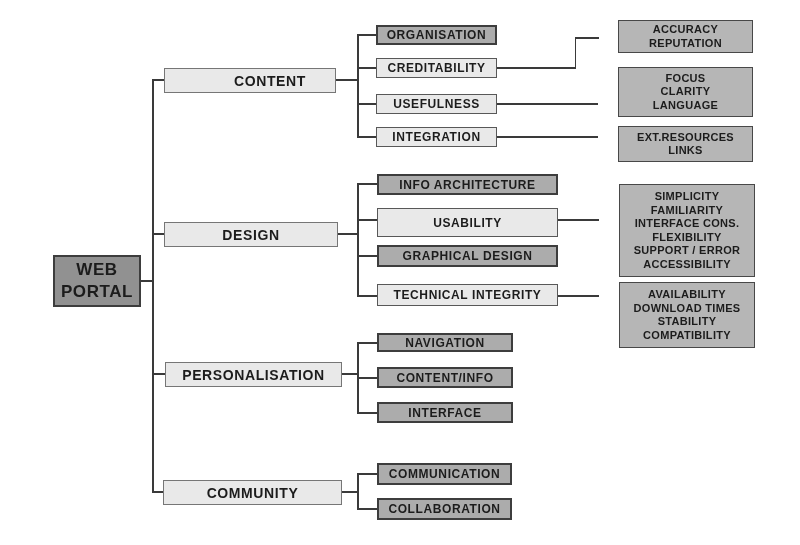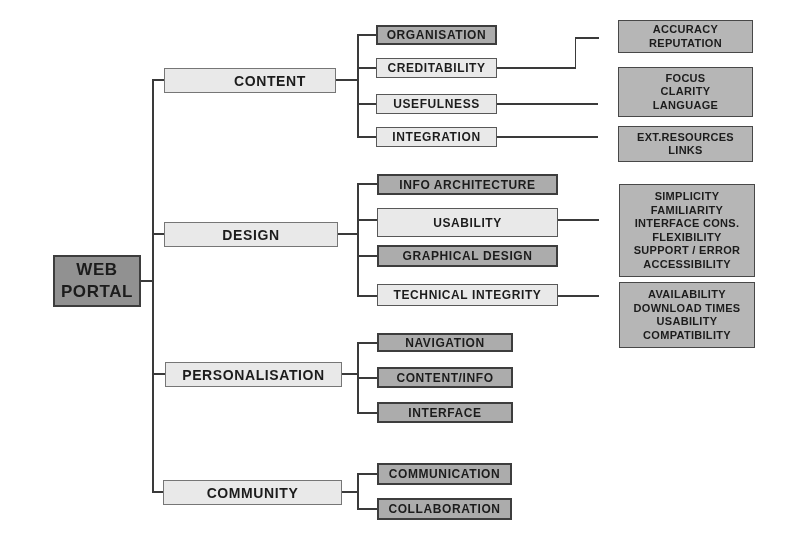--- a/index.html
+++ b/index.html
@@ -180,17 +180,17 @@
     <span>SIMPLICITY
 FAMILIARITY
 INTERFACE CONS.
 FLEXIBILITY
 SUPPORT / ERROR
 ACCESSIBILITY</span>
   </div>
   <div class="node leaf" style="left:599px; top:282px; width:136px; height:66px;">
     <span>AVAILABILITY
 DOWNLOAD TIMES
-USABILITY
+STABILITY
 COMPATIBILITY</span>
   </div>
 
 </div>
 
 </body></html>

